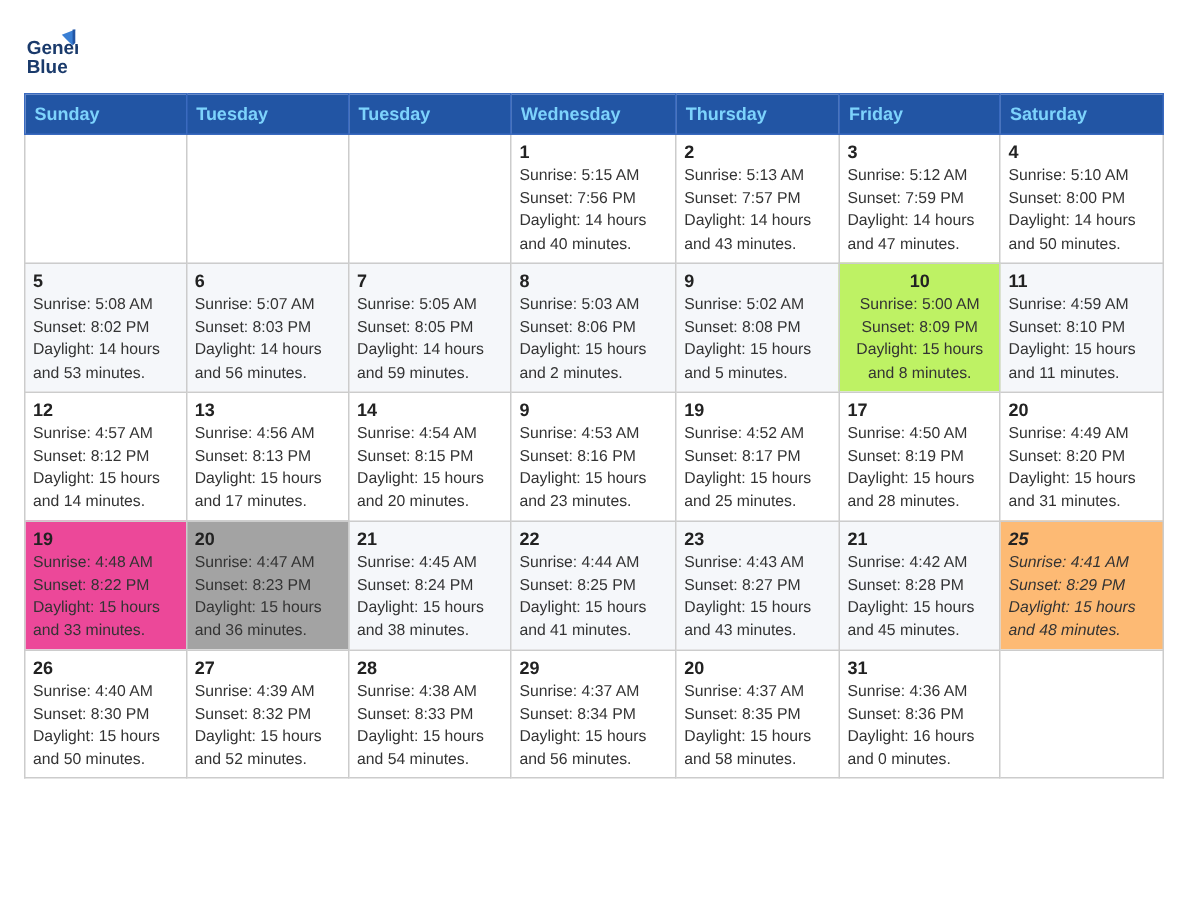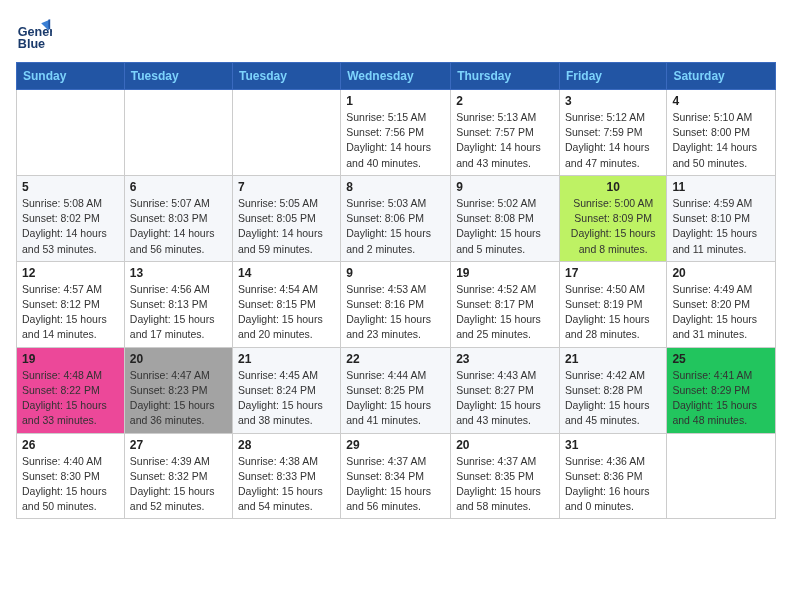--- a/index.html
+++ b/index.html
@@ -216,21 +216,21 @@
             <div class="day-info">Sunrise: 4:44 AM<br>Sunset: 8:25 PM<br>Daylight: 15 hours<br>and 41 minutes.</div>
           </td>
           <td style="background: rgb(245, 247, 250);">
             <span class="day-num">23</span>
             <div class="day-info">Sunrise: 4:43 AM<br>Sunset: 8:27 PM<br>Daylight: 15 hours<br>and 43 minutes.</div>
           </td>
           <td style="background: rgb(245, 247, 250);">
             <span class="day-num">21</span>
             <div class="day-info">Sunrise: 4:42 AM<br>Sunset: 8:28 PM<br>Daylight: 15 hours<br>and 45 minutes.</div>
           </td>
-          <td style="background: #22c55e;">
+          <td style="background: #fdba74; font-style: italic;">
             <span class="day-num">25</span>
             <div class="day-info">Sunrise: 4:41 AM<br>Sunset: 8:29 PM<br>Daylight: 15 hours<br>and 48 minutes.</div>
           </td>
         </tr>
         <tr>
           <td>
             <span class="day-num">26</span>
             <div class="day-info">Sunrise: 4:40 AM<br>Sunset: 8:30 PM<br>Daylight: 15 hours<br>and 50 minutes.</div>
           </td>
           <td>

